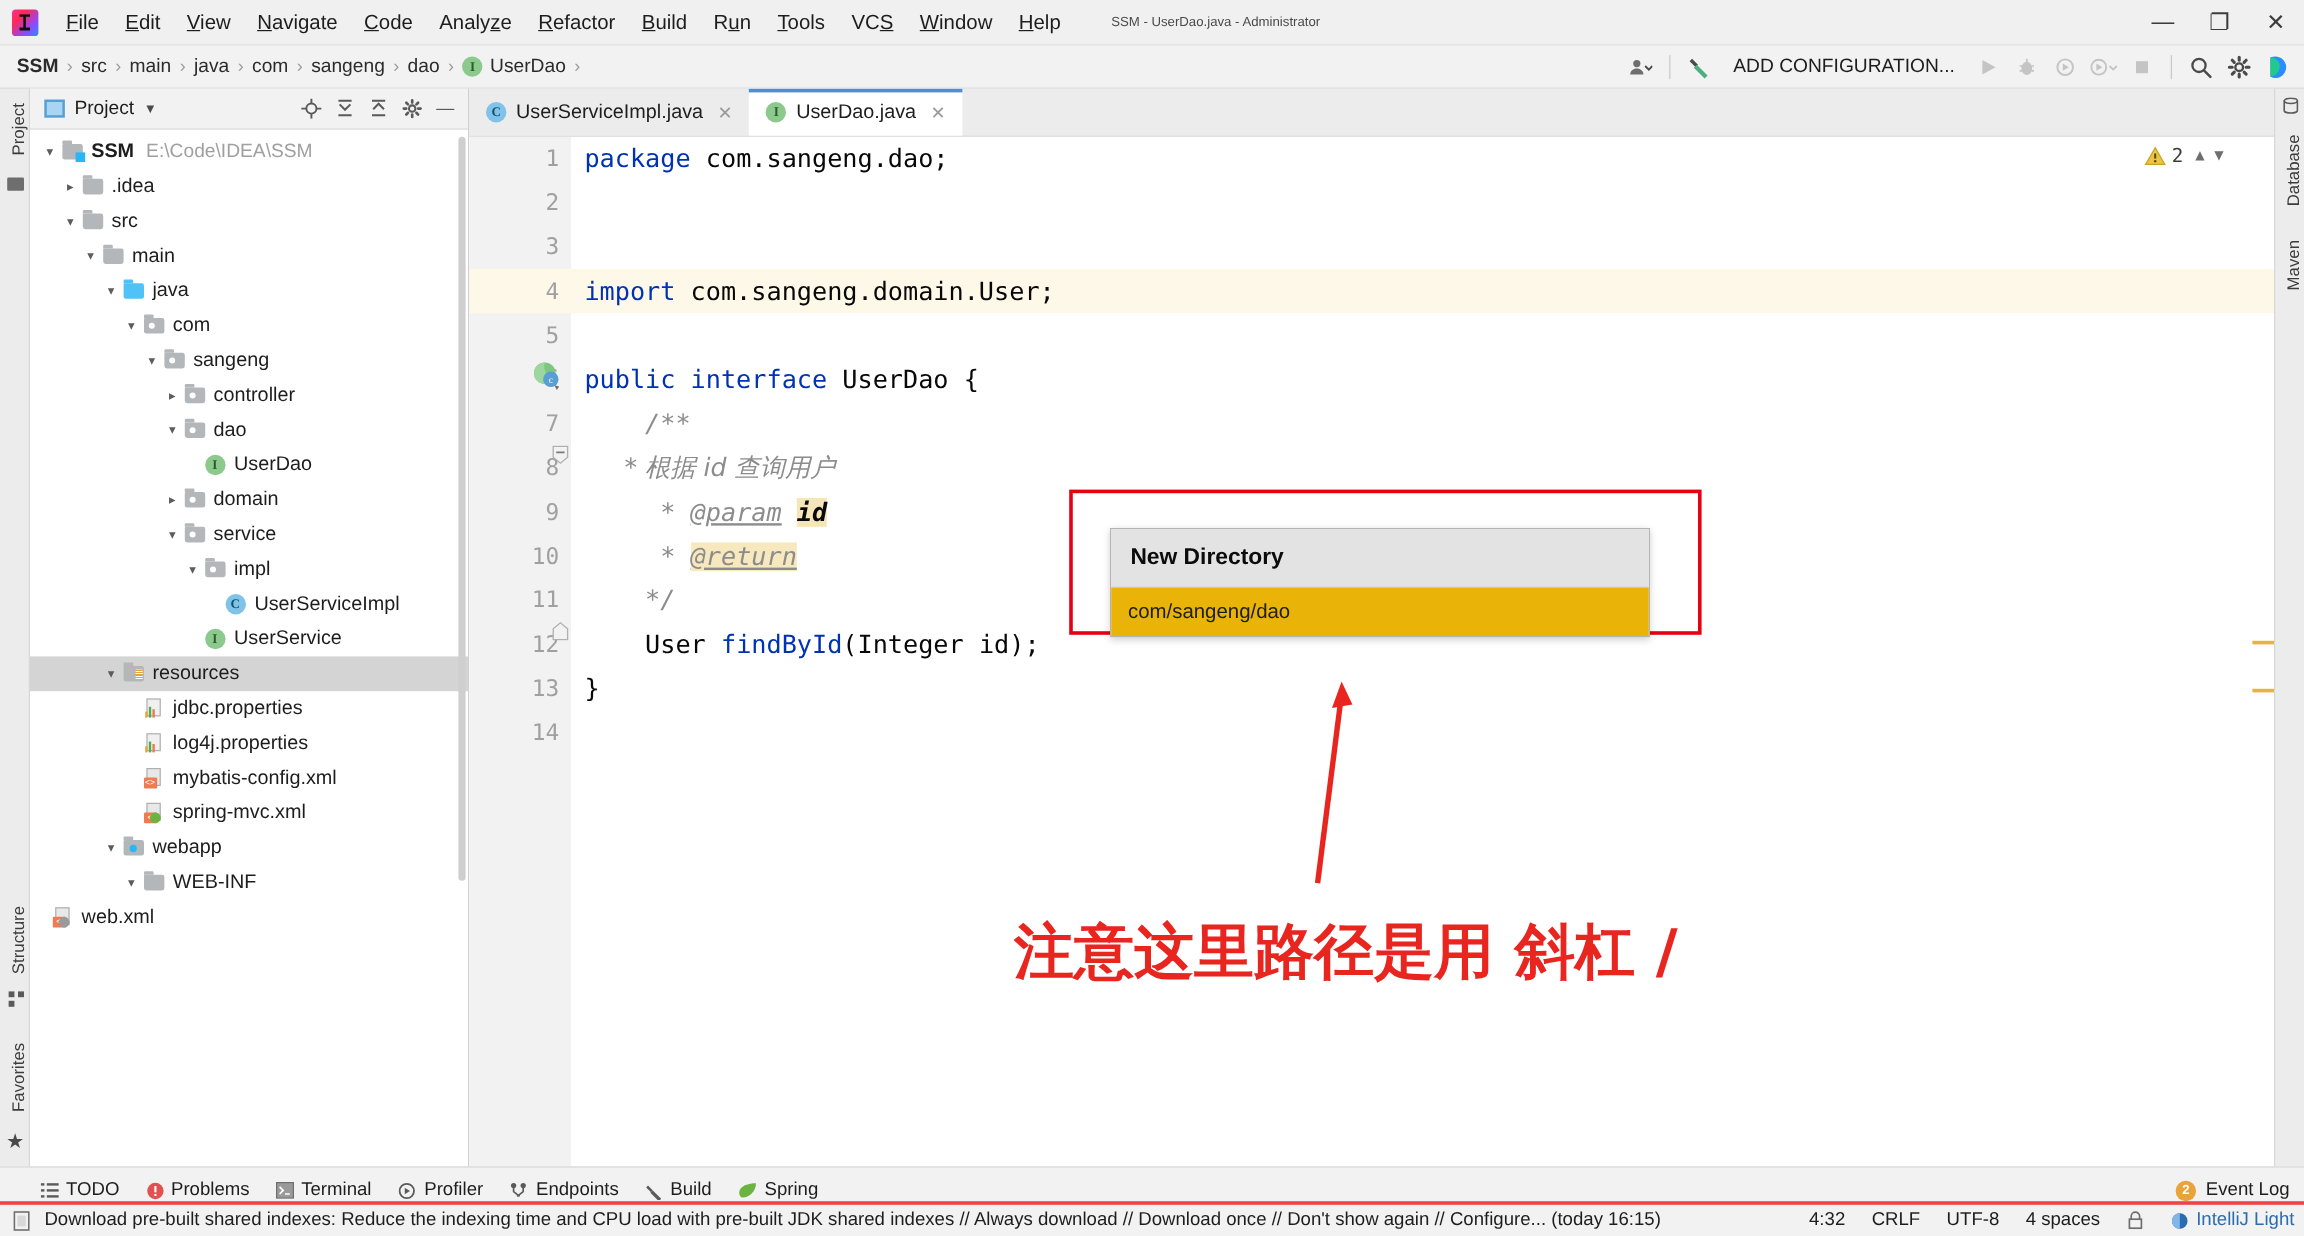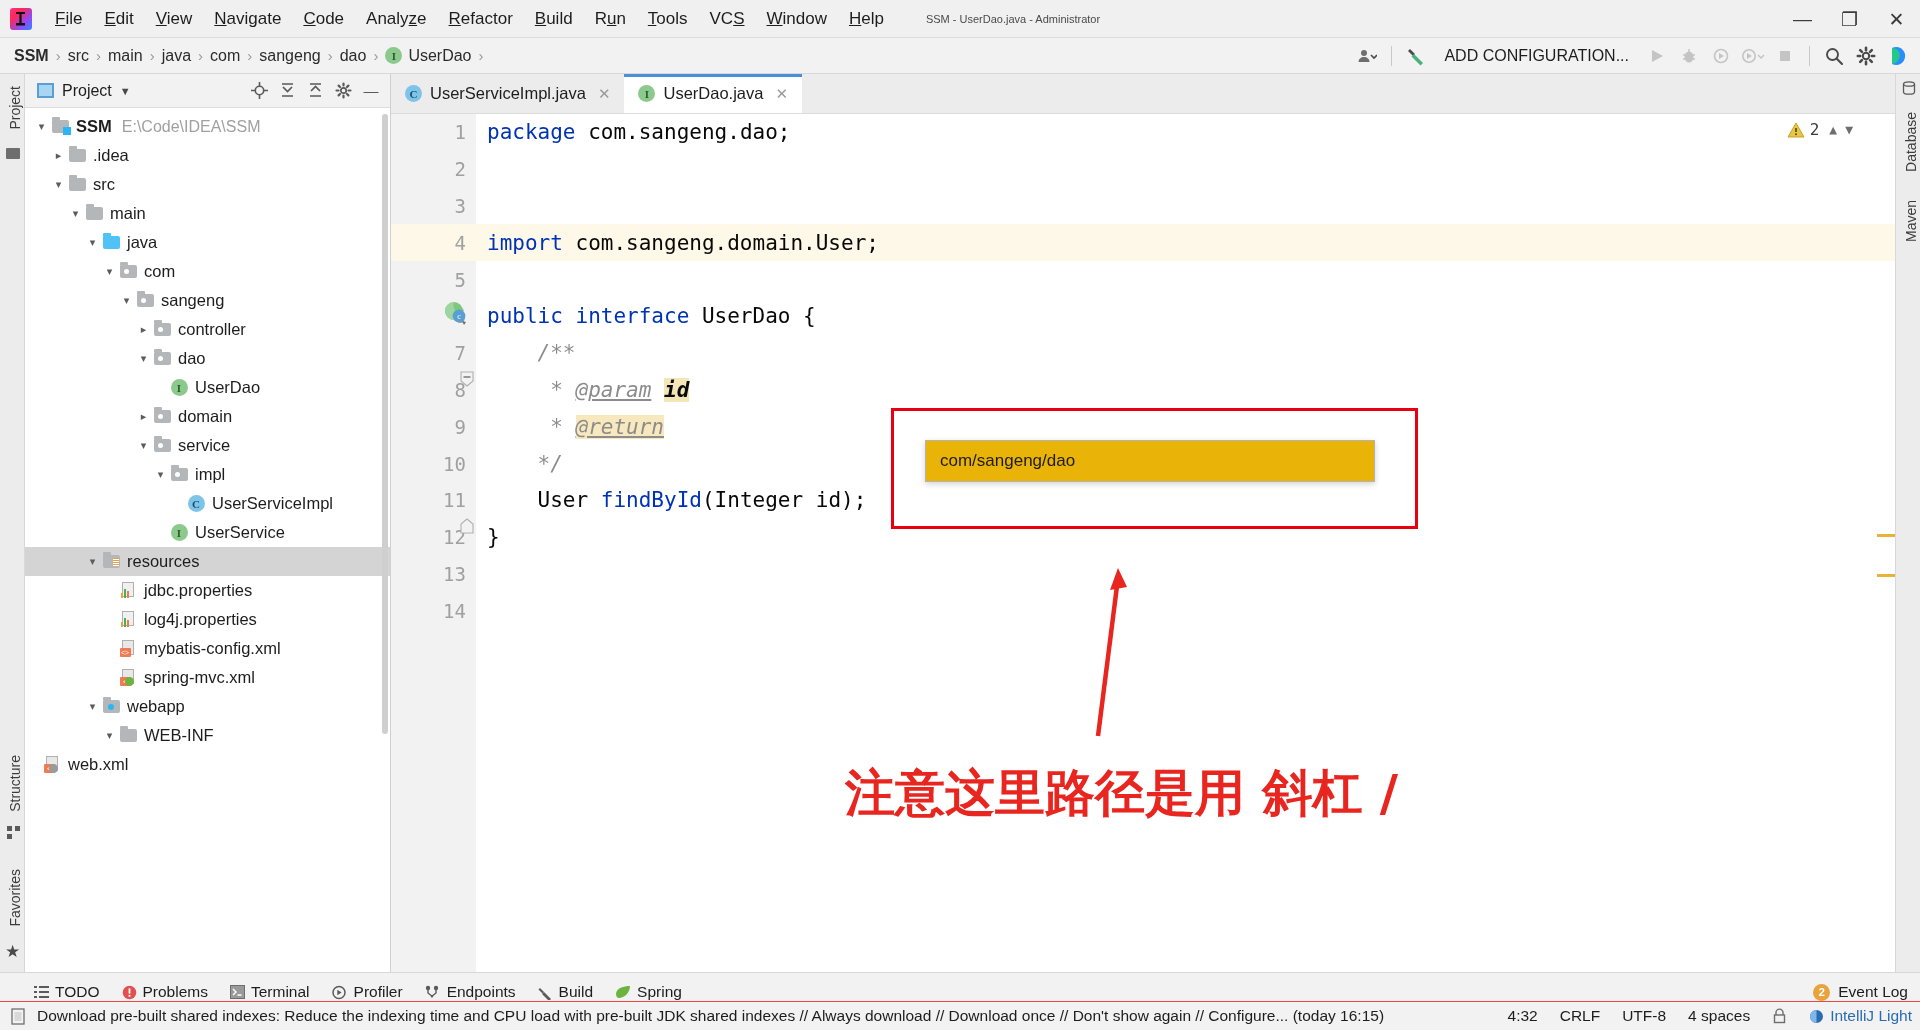--- a/index.html
+++ b/index.html
@@ -219,21 +219,21 @@
   .bt-item .bi { margin-right: 6px; display: flex; align-items: center; }
   #bottom-right { position: absolute; right: 12px; display: flex; align-items: center; gap: 8px; }
   #event-log-badge {
     width: 17px; height: 17px; border-radius: 50%; background: #e8a33d; color: #fff;
     font-size: 11px; font-weight: bold; display: flex; align-items: center; justify-content: center;
   }
 
   
   #status-bar {
     position: absolute; left: 0; right: 0; bottom: 0; height: 29px;
-    background: #f2f2f2; border-top: 1px solid #ef4444; display: flex; align-items: center;
+    background: #f2f2f2; border-top: 3px solid #ef4444; display: flex; align-items: center;
     padding-left: 10px; font-size: 15.5px; color: #1d1d1d; margin-top: 20px;
   }
   #status-msg { margin-left: 10px; white-space: nowrap; }
   #status-right { position: absolute; right: 8px; display: flex; align-items: center; gap: 22px; }
   #theme-chip { display: flex; align-items: center; gap: 6px; color: #2b6cb0; }
 </style>
 </head>
 <body>
 
 <div id="titlebar">
@@ -678,20 +678,21 @@
       </div>
     </div>
     <div id="code">
       <div class="cline"><span class="kw">package</span><span class="ident"> com.sangeng.dao;</span></div>
       <div class="cline"></div>
       <div class="cline"></div>
       <div class="cline hl"><span class="kw">import</span><span class="ident"> com.sangeng.domain.User;</span></div>
       <div class="cline"></div>
       <div class="cline"><span class="kw">public interface</span><span class="ident"> UserDao {</span></div>
       <div class="cline"><span class="cmt">    /**</span></div>
+      <div class="cline"><span class="cmt-cjk">     * 根据 id 查询用户</span></div>
       <div class="cline"><span class="cmt">     * </span><span class="tagged">@param</span><span class="cmt">&nbsp;</span><span class="hlbg" style="color:#0a0a0a;font-style:italic;font-weight:bold;">id</span></div>
       <div class="cline"><span class="cmt">     * </span><span class="tagged hlbg2">@return</span></div>
       <div class="cline"><span class="cmt">    */</span></div>
       <div class="cline"><span class="ident">    User </span><span class="mname">findById</span><span class="ident">(Integer id);</span></div>
       <div class="cline"><span class="ident">}</span></div>
       <div class="cline"></div>
 
       <div id="warn-badge">
         <svg width="18" height="16" viewBox="0 0 18 16">
             <path d="M9 1l8 14H1z" fill="#e8c547" stroke="#c9a227" stroke-width="1"></path>
@@ -704,20 +705,21 @@
       </div>
       <div class="marker" style="top:420px;"></div>
       <div class="marker" style="top:460px;"></div>
     </div>
   </div>
 </div>
 
 <div id="redbox"></div>
 
 <div id="newdir-popup">
+  <div id="newdir-title">New Directory</div>
   <div id="newdir-input">com/sangeng/dao</div>
 </div>
 
 <svg id="annotation-arrow" width="60" height="180" viewBox="0 0 60 180">
   <path d="M18 176 L38 18" stroke="#e8251f" stroke-width="4.5" fill="none"></path>
   <path d="M38 8 L30 30 L47 27 Z" fill="#e8251f"></path>
 </svg>
 
 <div id="annotation-text">注意这里路径是用 斜杠 /</div>
 

